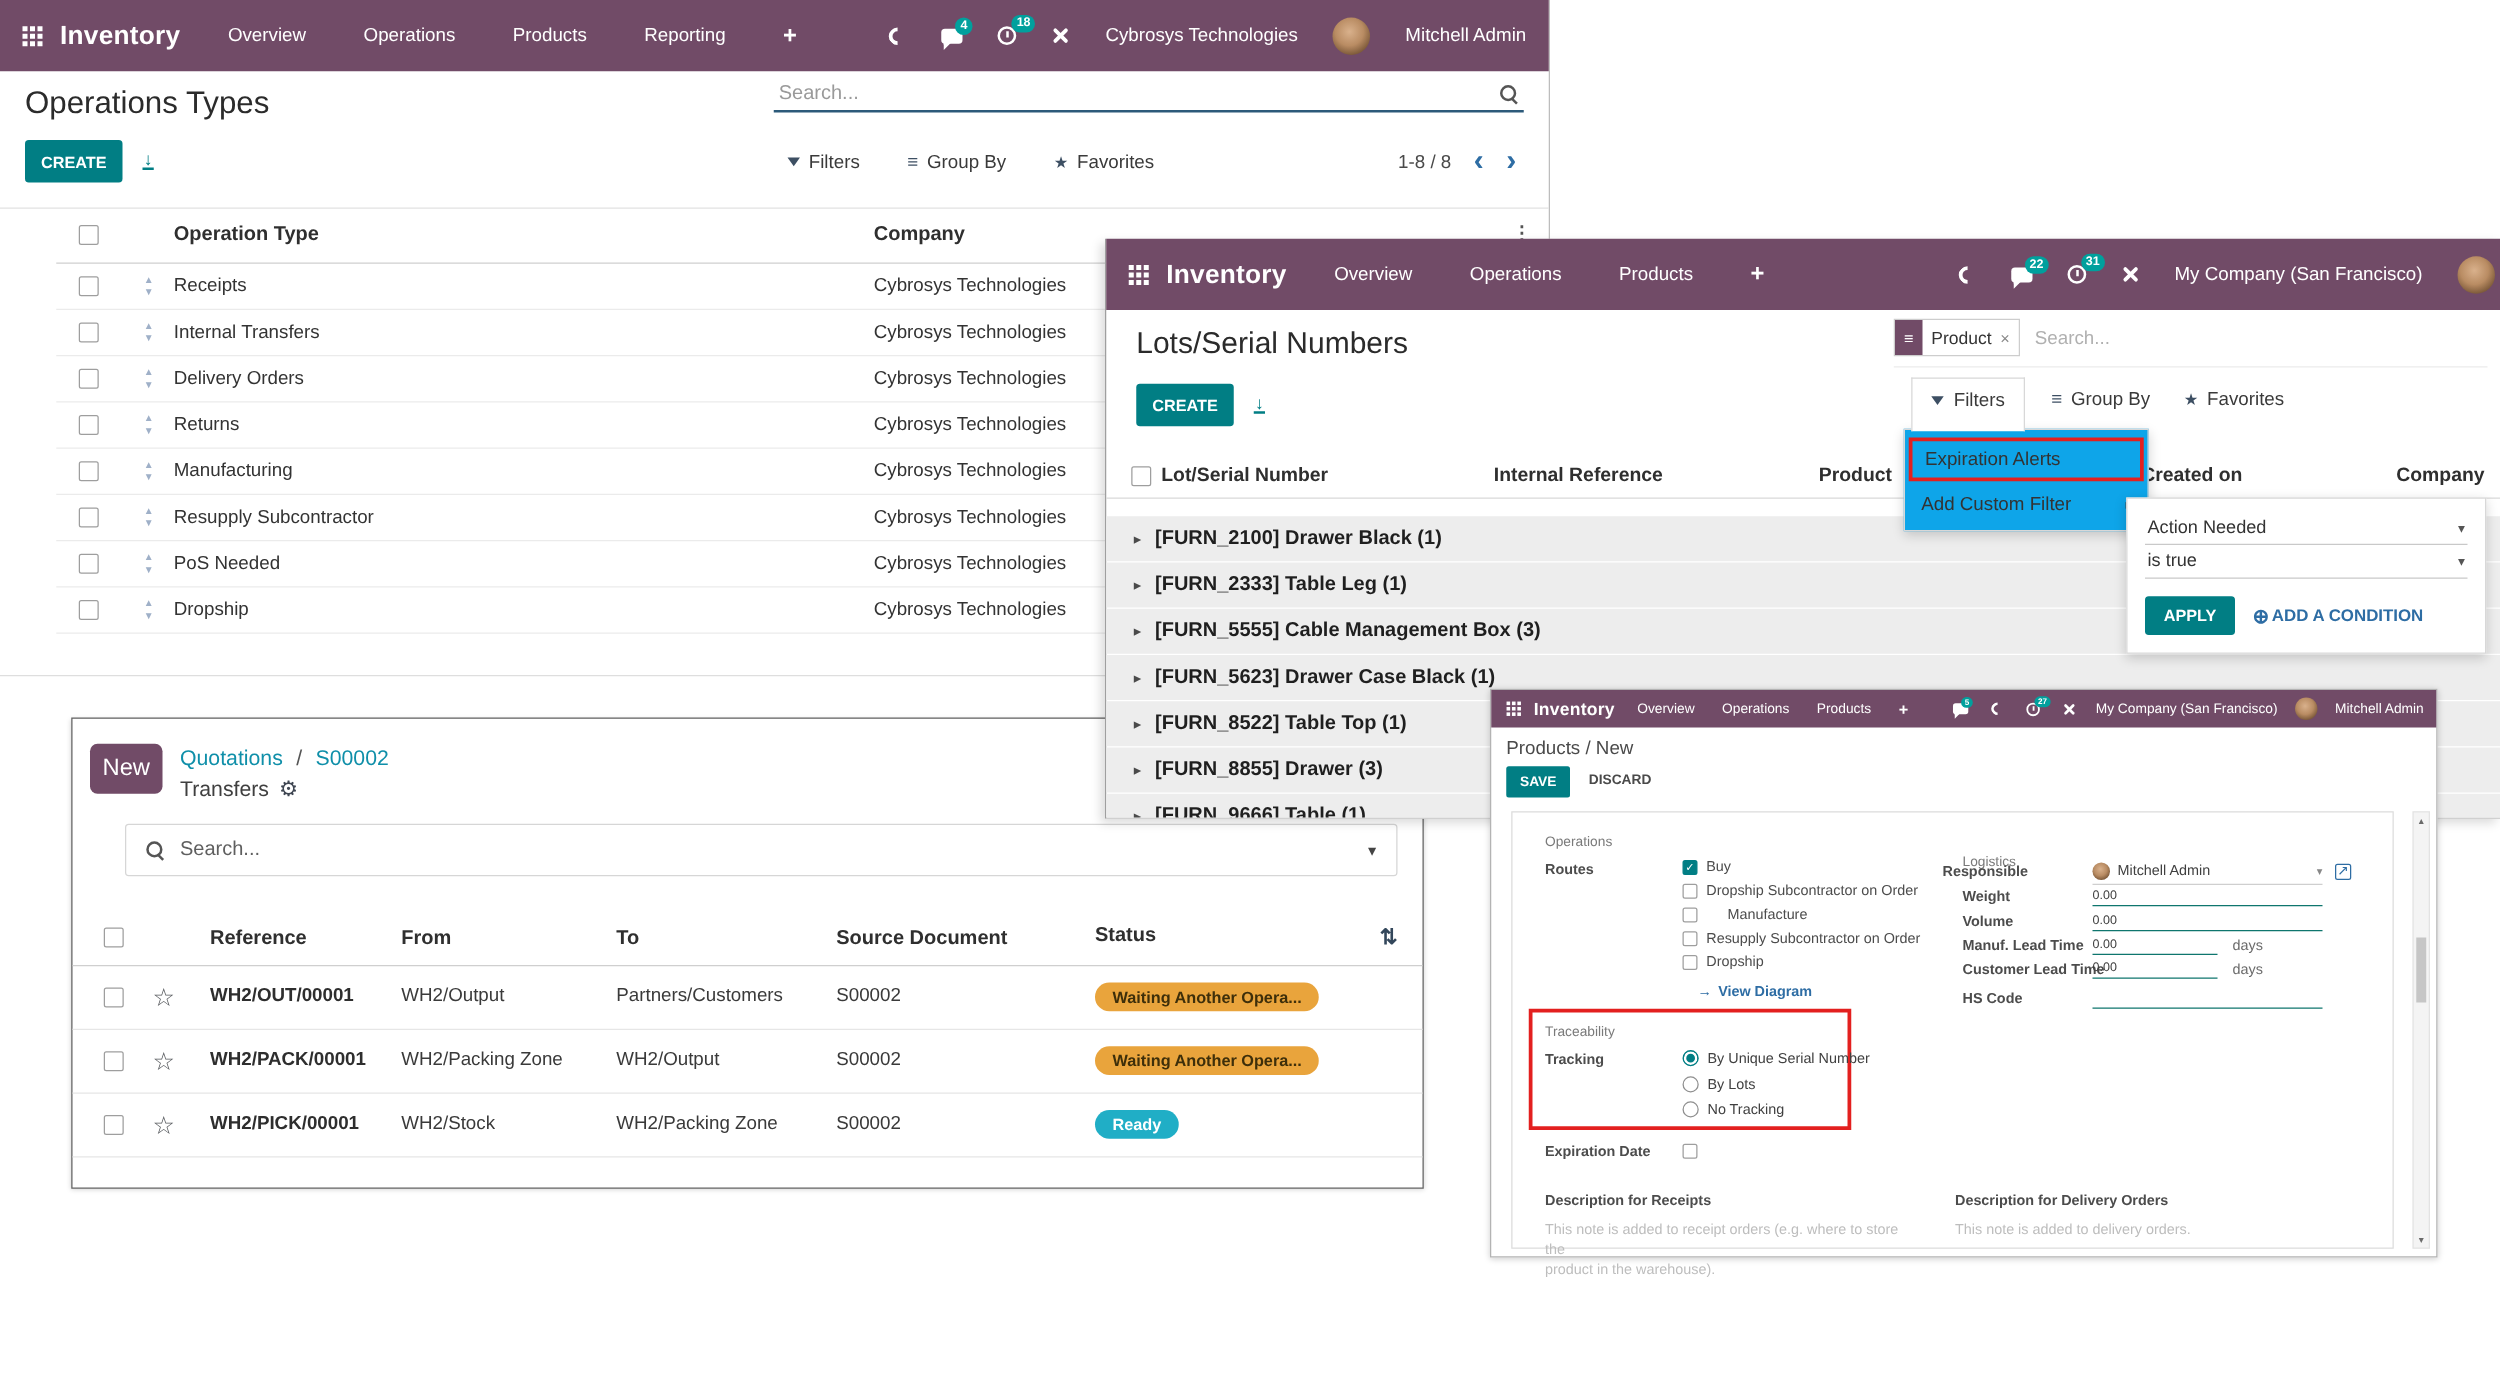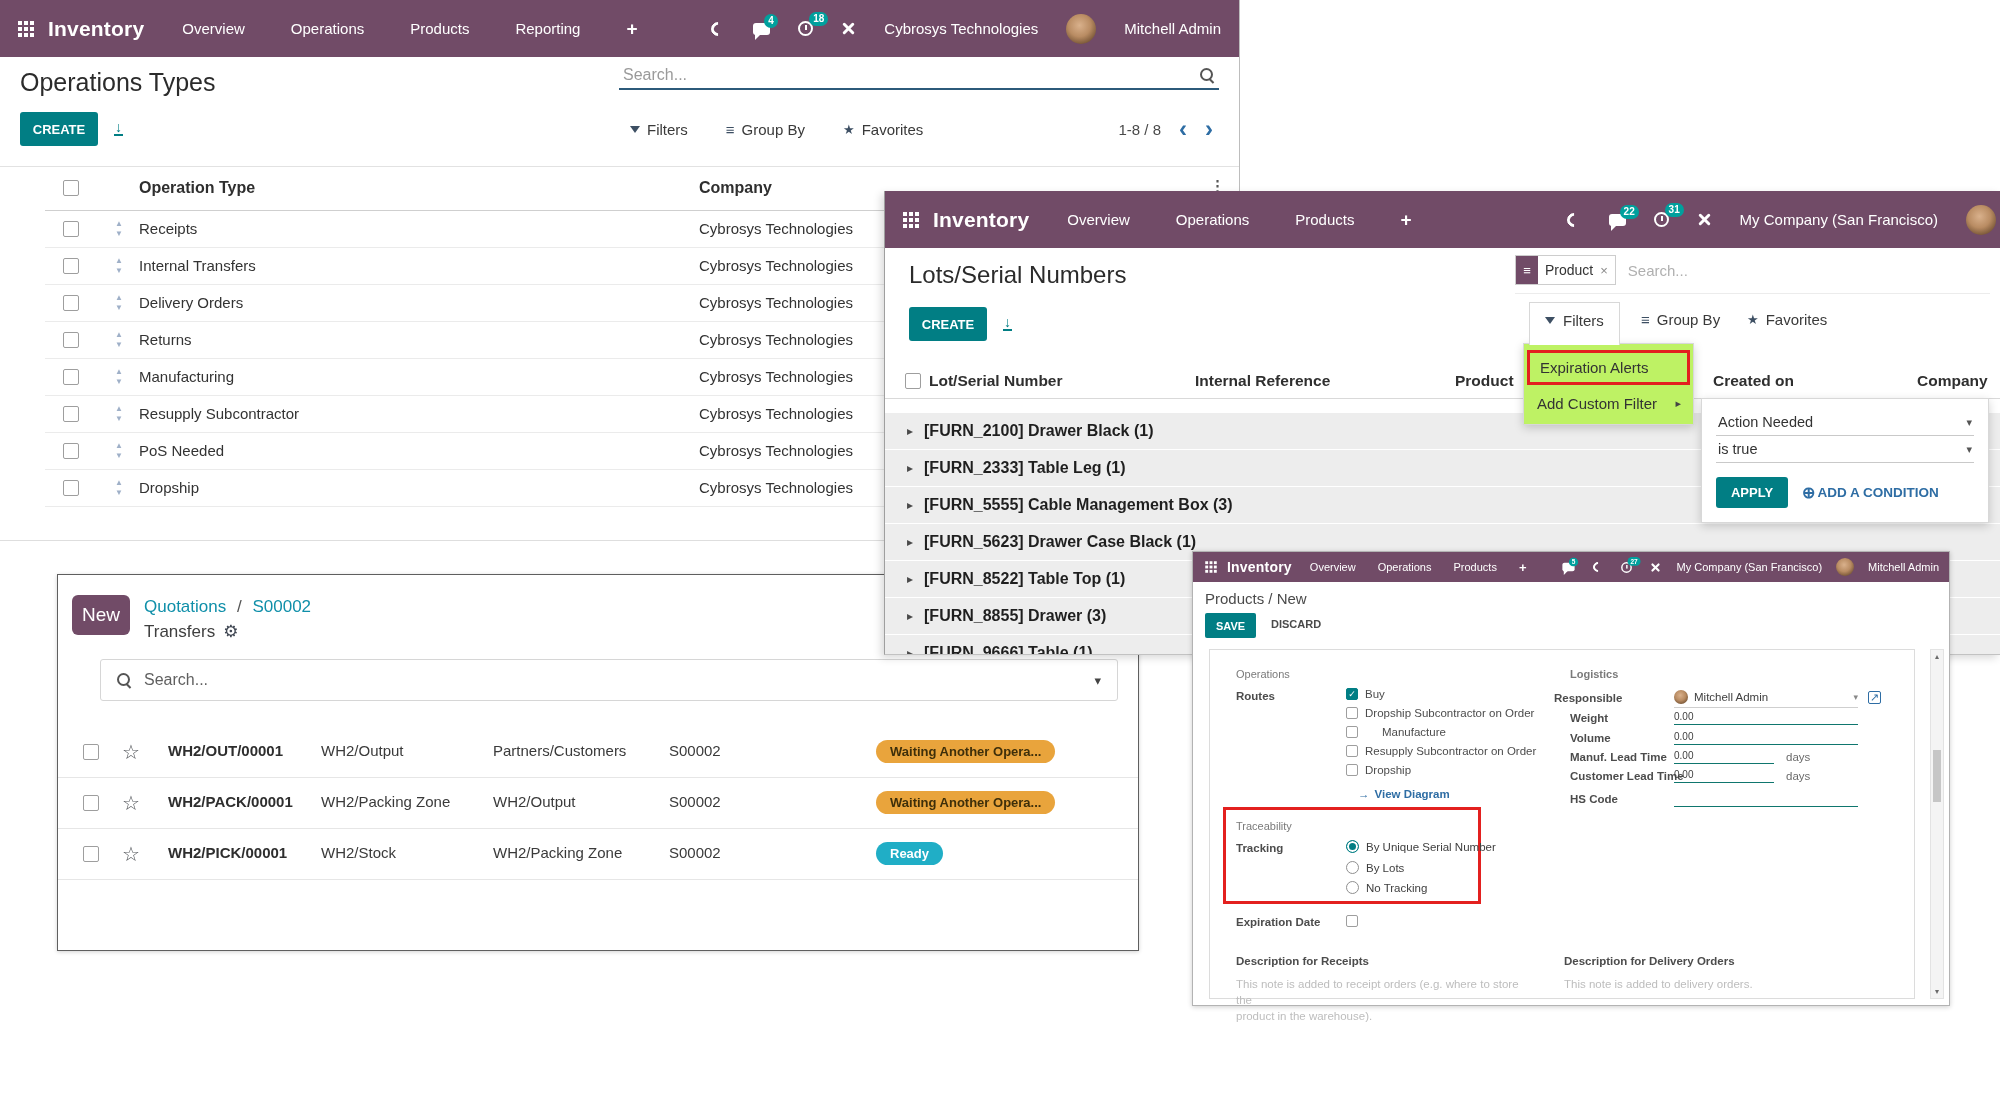--- a/index.html
+++ b/index.html
@@ -128,21 +128,21 @@
   .w2-searchtext { color:#b0b0b0; font-size:15px; }
   .w2-create { position:absolute; left:24px; top:116px; width:78px; height:34px; font-size:13px; }
   .w2-dl { position:absolute; left:118px; top:124px; }
   .w2-filters-tab { position:absolute; left:644px; top:111px; padding:9px 15px 16px 15px; background:#fff;
                     border:1px solid #d8d8d8; border-bottom:none; z-index:8; display:flex; gap:8px;
                     align-items:center; font-size:15px; color:#3a3a3a; cursor:pointer; }
   .w2-gb { position:absolute; left:756px; top:120px; display:flex; gap:7px; align-items:center; font-size:15px; color:#3a3a3a; cursor:pointer; }
   .w2-fav { position:absolute; left:862px; top:120px; display:flex; gap:7px; align-items:center; font-size:15px; color:#3a3a3a; cursor:pointer; }
   .staric { color:#3d4f63; font-size:13px; }
   .barsic { color:#3d4f63; font-size:15px; font-weight:bold; }
-  .w2-menu { position:absolute; left:638px; top:152px; width:171px; background:#bef264; border:1px solid #d8d8d8;
+  .w2-menu { position:absolute; left:638px; top:152px; width:196px; background:#0ea5e9; border:1px solid #d8d8d8;
              box-shadow:0 3px 9px rgba(0,0,0,.18); z-index:7; padding:6px 0 8px 0; }
   .redbox { border:3px solid #E3201F; margin:0 3px; padding:6px 10px; font-size:15px; color:#333; cursor:pointer; }
   .w2-menu-item { padding:10px 12px 4px 13px; font-size:15px; color:#333; display:flex;
                   justify-content:space-between; align-items:center; cursor:pointer; }
   .w2-menu-item .chev { color:#444; font-size:11px; }
   .w2-panel { position:absolute; left:816px; top:207px; width:288px; background:#fff; border:1px solid #d8d8d8;
               box-shadow:0 3px 9px rgba(0,0,0,.18); z-index:7; padding:10px 14px 14px 14px; }
   .w2-select { border-bottom:1px solid #c9c9c9; padding:5px 2px; font-size:14.5px; color:#333; display:flex;
                justify-content:space-between; align-items:center; cursor:pointer; }
   .w2-select .car { color:#555; font-size:11px; }
@@ -363,20 +363,29 @@
       <span class="w3-gear">⚙</span>
     </div>
 
     <div class="w3-search">
       <span class="mag"></span>
       <input placeholder="Search..." style="">
       <span class="w3-caret">▾</span>
     </div>
 
     <div class="w3-table">
+      <div class="w3-th">
+        <span class="cb"></span>
+        <span class="colRef">Reference</span>
+        <span class="colFrom">From</span>
+        <span class="colTo">To</span>
+        <span class="colSrc">Source Document</span>
+        <span class="colSt">Status</span>
+        <span class="w3-adjust">⇅</span>
+      </div>
       <div class="w3-tr">
         <span class="cb"></span>
         <span class="w3-star">☆</span>
         <span class="colRef">WH2/OUT/00001</span>
         <span class="colFrom">WH2/Output</span>
         <span class="colTo">Partners/Customers</span>
         <span class="colSrc">S00002</span>
         <span class="colSt"><span class="pill pill-warn">Waiting Another Opera...</span></span>
       </div>
       <div class="w3-tr">
@@ -581,21 +590,21 @@
         </span>
       <span class="routes-item" style="left:136px; top:114px;">
         <span class="cb-sm"></span>
         <span>Dropship</span>
         </span>
       <span class="w4-viewdiag">
         <span>→</span>
         <span>View Diagram</span>
         </span>
 
-      <span class="sec-title" style="left:360px; top:18px;font-weight:bold;">Logistics</span>
+      <span class="sec-title" style="left:360px; top:34px;">Logistics</span>
       <span class="f-lbl" style="left:344px; top:42px;">Responsible</span>
       <span class="resp">
         <span class="avatar"></span>
         <span class="nm">Mitchell Admin</span>
         <span class="car">▾</span>
       </span>
       <span class="extlink">↗</span>
 
       <span class="f-lbl" style="left:360px; top:62px;">Weight</span>
       <span class="numf" style="left:464px; top:61px; width:184px;">0.00</span>

